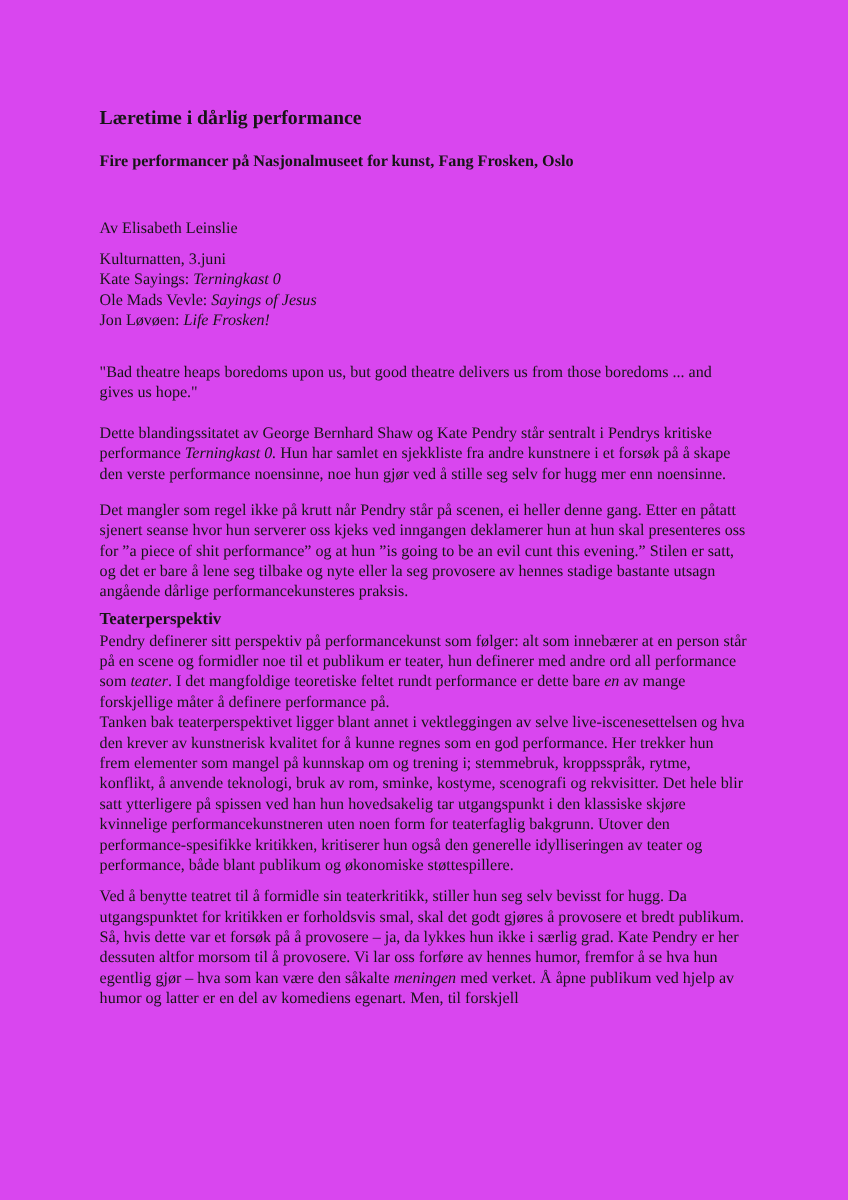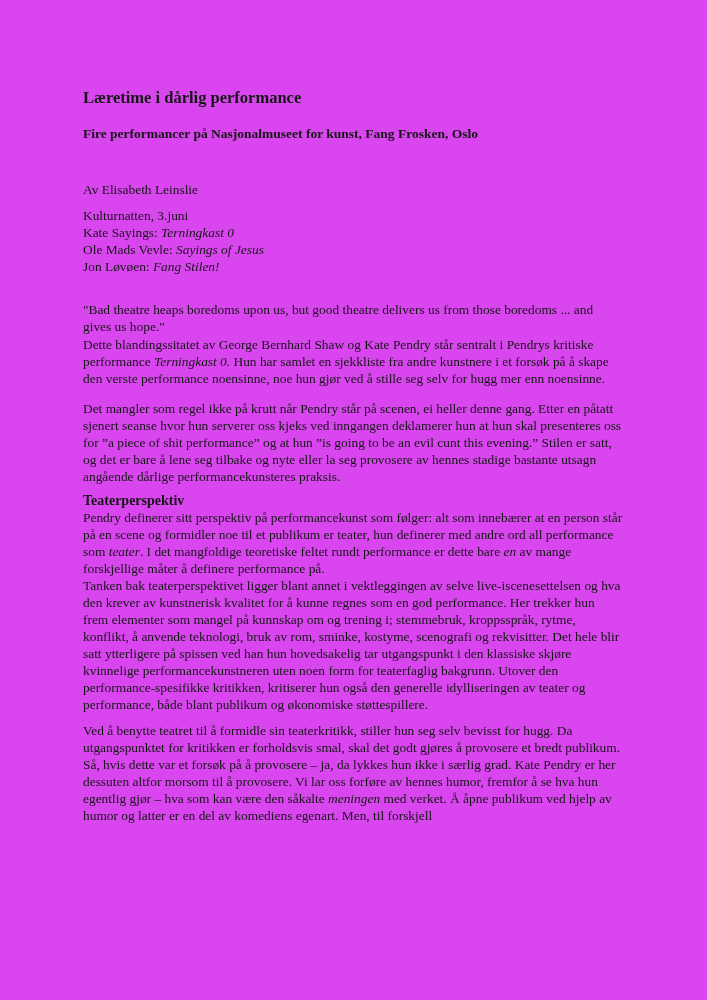--- a/index.html
+++ b/index.html
@@ -36,21 +36,21 @@
     margin: 39px 0 0 0;
   }
   .credits {
     margin: 9px 0 0 0;
   }
   .credit-line { margin: 0; }
   .quote {
     margin: 26px 0 0 0;
   }
   p { margin: 0; }
-  .p1 { margin-top: 1px; }
+  .p1 { margin-top: 17px; }
   .p2 { margin-top: 13px; }
   .section-heading {
     margin: 7px 0 0 0;
     font-size: 14px;
     line-height: 17px;
     font-weight: bold;
   }
   .p3 { margin-top: 0; }
   .p4 { }
   .p5 { margin-top: 9px; }
@@ -64,21 +64,21 @@
   <h1 class="doc-title">Læretime i dårlig performance</h1>
 
   <h2 class="doc-subtitle">Fire performancer på Nasjonalmuseet for kunst, Fang Frosken, Oslo</h2>
 
   <p class="byline">Av Elisabeth Leinslie</p>
 
   <div class="credits">
     <p class="credit-line">Kulturnatten, 3.juni</p>
     <p class="credit-line"><span>Kate Sayings: </span><i>Terningkast 0</i></p>
     <p class="credit-line"><span>Ole Mads Vevle: </span><i>Sayings of Jesus</i></p>
-    <p class="credit-line"><span>Jon Løvøen: </span><i>Fang Stilen!</i></p>
+    <p class="credit-line"><span>Jon Løvøen: </span><i>Life Frosken!</i></p>
   </div>
 
   <p class="quote">"Bad theatre heaps boredoms upon us, but good theatre delivers us from those boredoms ... and gives us hope."</p>
 
   <p class="p1"><span>Dette blandingssitatet av George Bernhard Shaw og Kate Pendry står sentralt i Pendrys kritiske performance </span><i>Terningkast 0.</i><span> Hun har samlet en sjekkliste fra andre kunstnere i et forsøk på å skape den verste performance noensinne, noe hun gjør ved å stille seg selv for hugg mer enn noensinne.</span></p>
 
   <p class="p2">Det mangler som regel ikke på krutt når Pendry står på scenen, ei heller denne gang. Etter en påtatt sjenert seanse hvor hun serverer oss kjeks ved inngangen deklamerer hun at hun skal presenteres oss for ”a piece of shit performance” og at hun ”is going to be an evil cunt this evening.” Stilen er satt, og det er bare å lene seg tilbake og nyte eller la seg provosere av hennes stadige bastante utsagn angående dårlige performancekunsteres praksis.</p>
 
   <h3 class="section-heading">Teaterperspektiv</h3>
 

